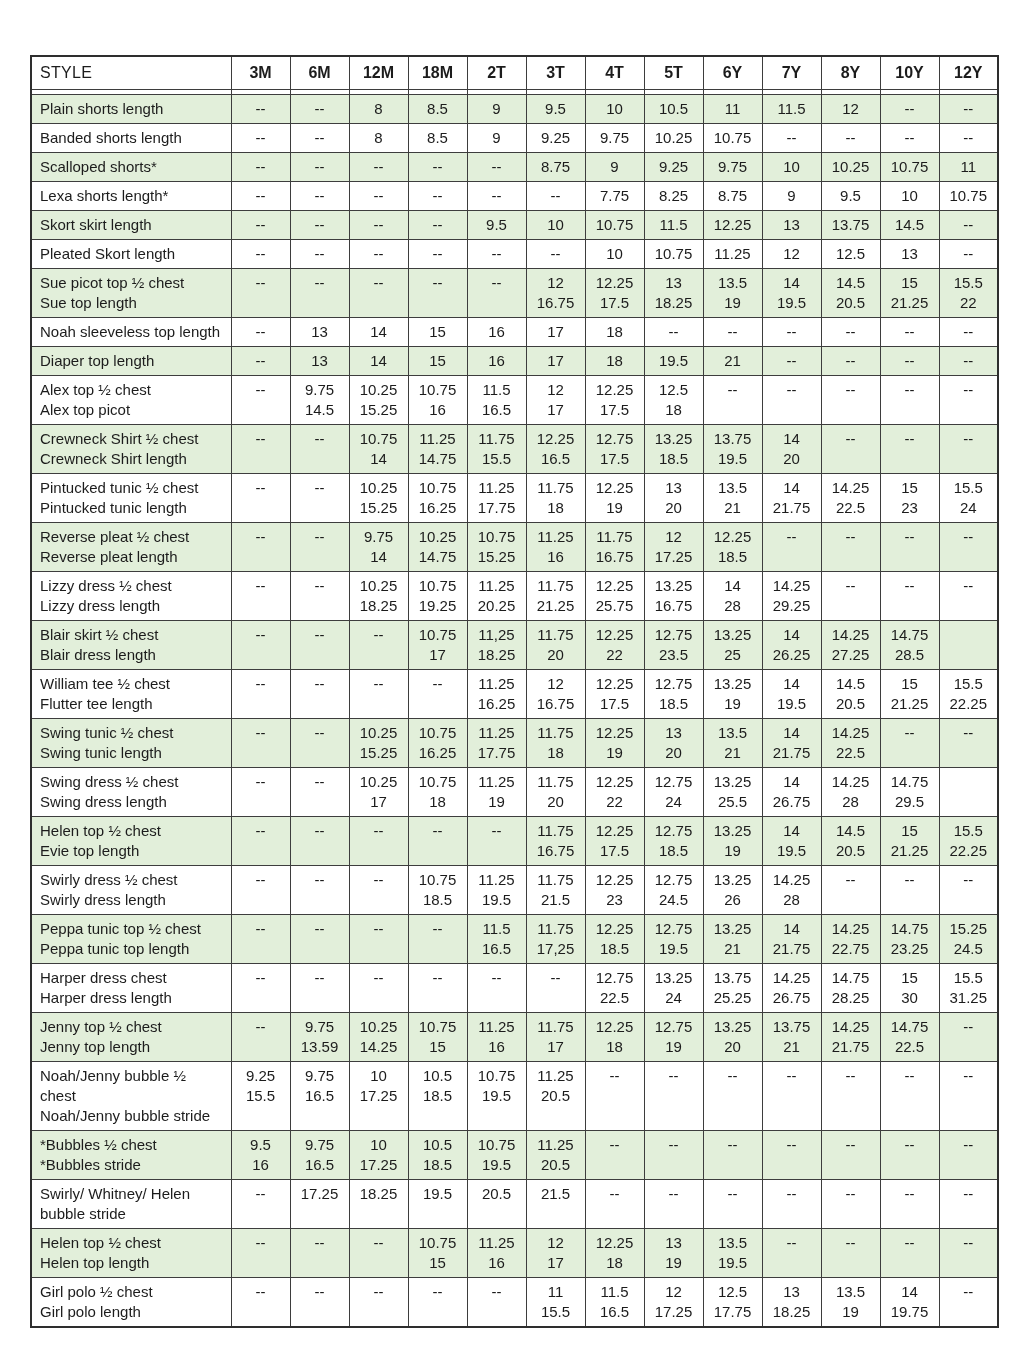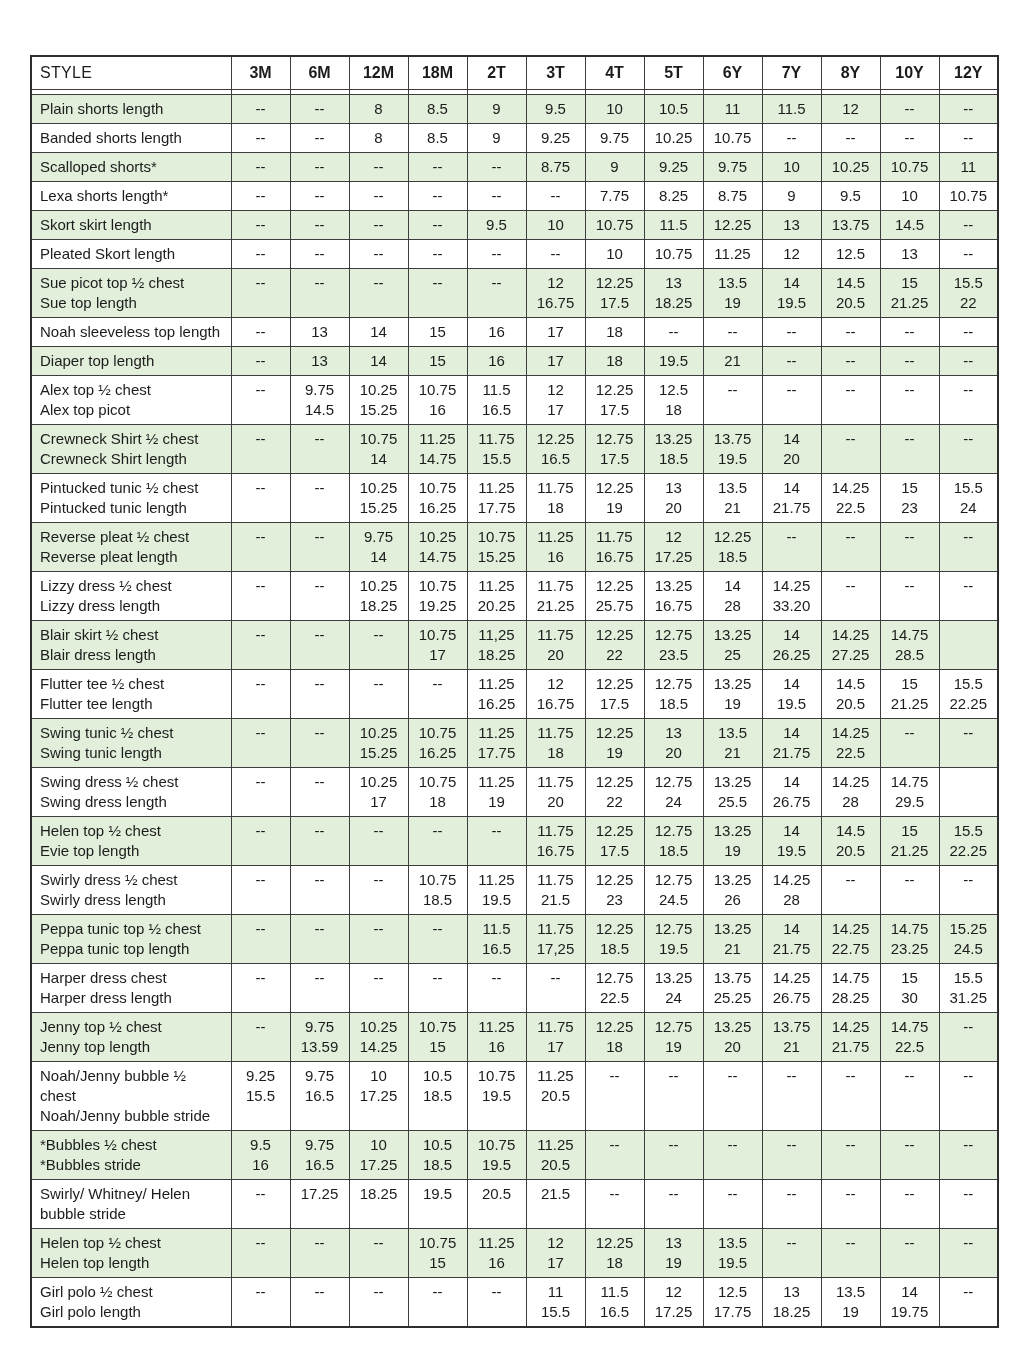--- a/index.html
+++ b/index.html
@@ -752,21 +752,21 @@
           <td class="value-cell">
             <div>13.25</div>
             <div>16.75</div>
           </td>
           <td class="value-cell">
             <div>14</div>
             <div>28</div>
           </td>
           <td class="value-cell">
             <div>14.25</div>
-            <div>33.20</div>
+            <div>29.25</div>
           </td>
           <td class="value-cell">
             <div>--</div>
           </td>
           <td class="value-cell">
             <div>--</div>
           </td>
           <td class="value-cell">
             <div>--</div>
           </td>
@@ -818,21 +818,21 @@
             <div>27.25</div>
           </td>
           <td class="value-cell">
             <div>14.75</div>
             <div>28.5</div>
           </td>
           <td class="value-cell"></td>
         </tr>
         <tr class="plain double">
           <th class="row-label">
-            <div>Flutter tee ½ chest</div>
+            <div>William tee ½ chest</div>
             <div>Flutter tee length</div>
           </th>
           <td class="value-cell">
             <div>--</div>
           </td>
           <td class="value-cell">
             <div>--</div>
           </td>
           <td class="value-cell">
             <div>--</div>

